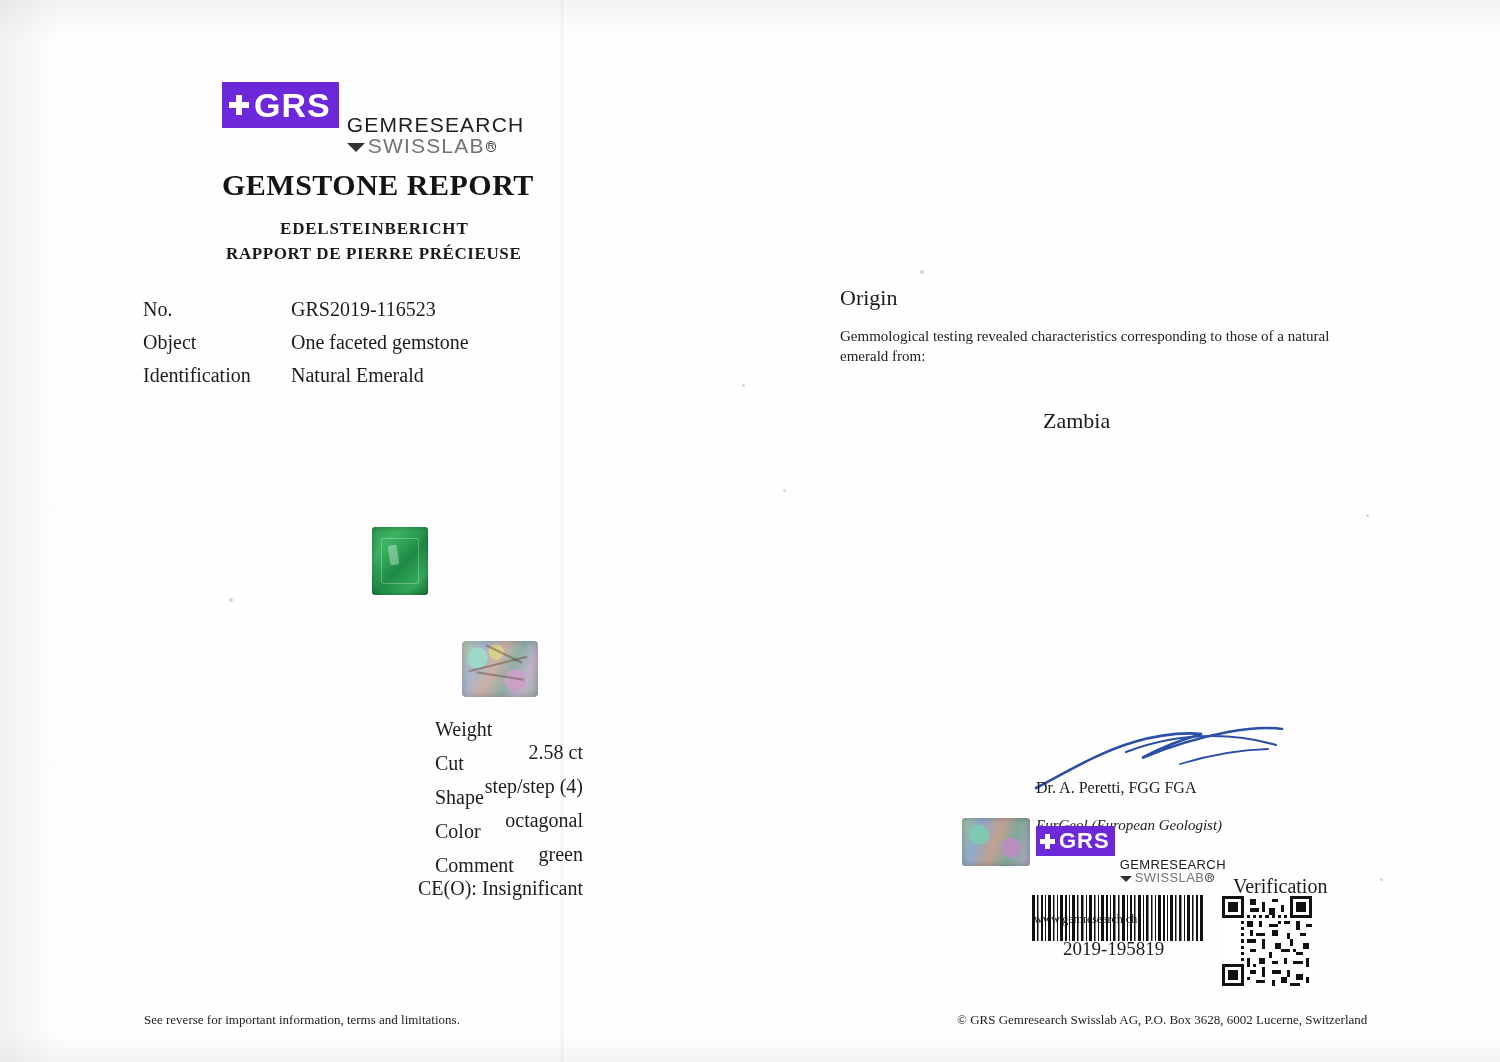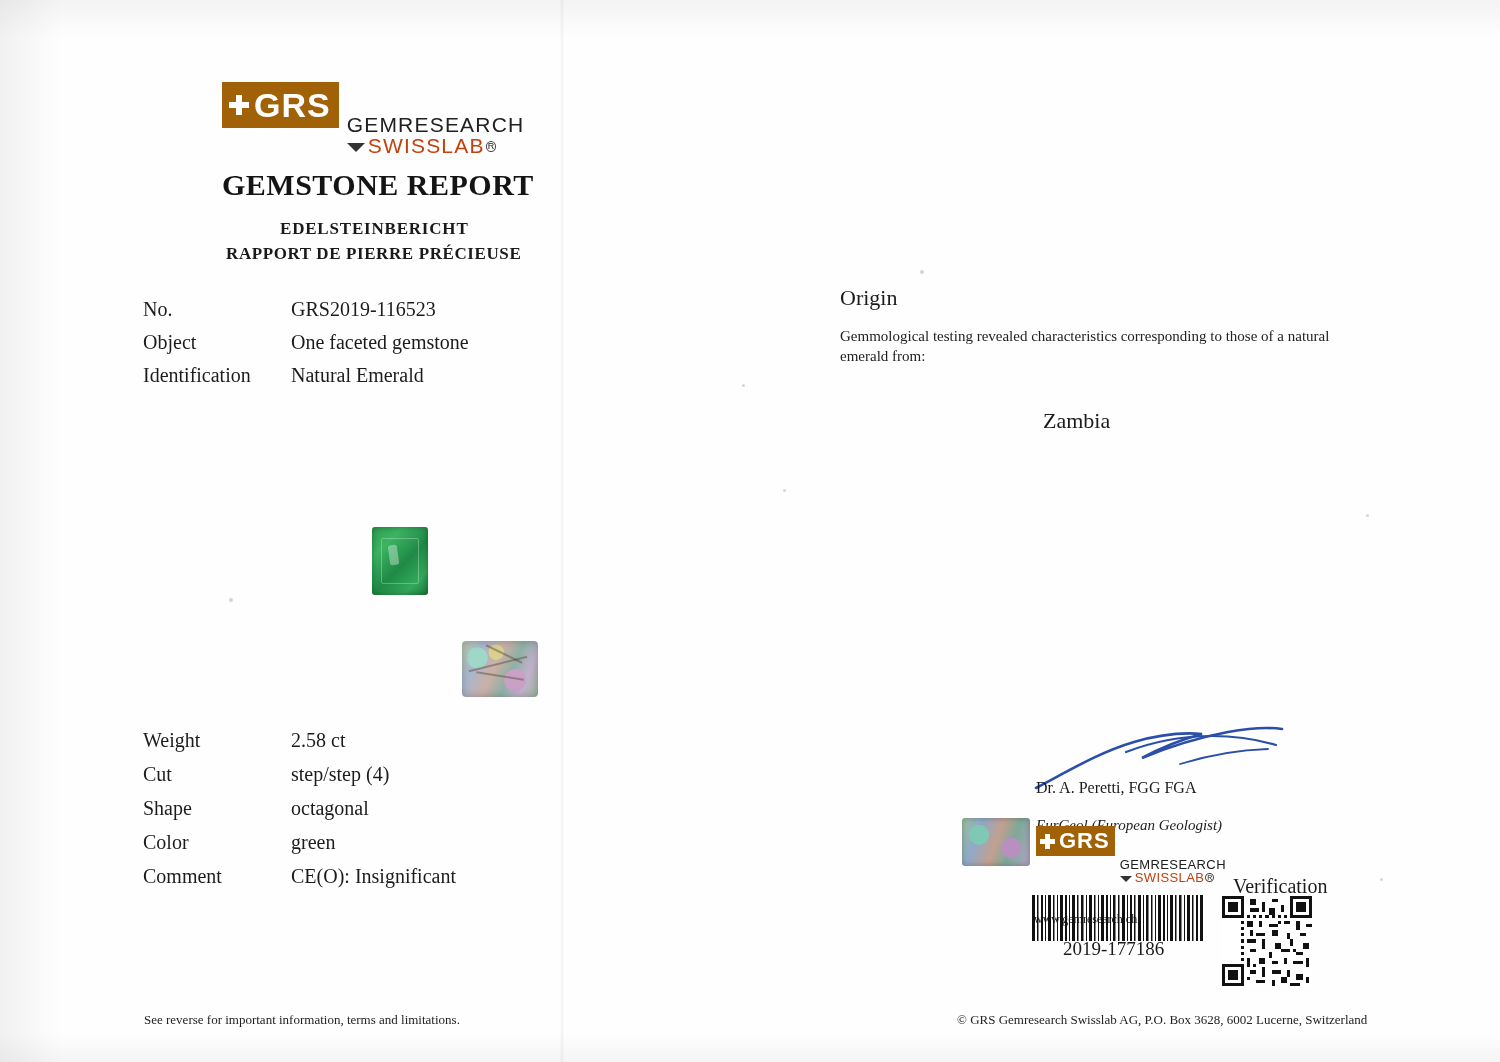--- a/index.html
+++ b/index.html
@@ -50,21 +50,21 @@
 
   
   .logo-block {
     position: absolute;
     left: 222px;
     top: 82px;
     display: flex;
     align-items: flex-start;
   }
   .logo-red {
-    background: #a16207;
+    background: #6d28d9;
     height: 46px;
     display: flex;
     align-items: center;
     padding: 0 8px 0 6px;
   }
   .logo-cross {
     width: 22px;
     height: 22px;
     position: relative;
     margin-right: 4px;
@@ -109,21 +109,21 @@
     width: 0; height: 0;
     border-left: 9px solid transparent;
     border-right: 9px solid transparent;
     border-top: 9px solid #333;
     margin-right: 3px;
     margin-top: 2px;
   }
   .logo-words .w2 {
     font-size: 21px;
     letter-spacing: 1.2px;
-    color: #c2410c;
+    color: #737373;
   }
   .reg {
     font-size: 9px;
     vertical-align: super;
     border: 1px solid #444;
     border-radius: 50%;
     padding: 0px 1px;
     margin-left: 1px;
     line-height: 1;
   }
@@ -177,21 +177,21 @@
   }
   .flabel {
     width: 148px;
     font-size: 20px;
     color: #1c1c1c;
   }
   .fvalue {
     font-size: 20px;
     color: #1c1c1c;
   }
-  .fields-bottom .frow { height: 34px; }
+  .fields-bottom .frow { height: 34px; flex-direction: column; }
 
   
   .origin-title {
     position: absolute;
     left: 840px;
     top: 285px;
     font-size: 22px;
     color: #1b1b1b;
   }
   .origin-note {
@@ -528,21 +528,21 @@
       <rect x="140" y="0" width="3" height="46"></rect>
         <rect x="145" y="0" width="1.5" height="46"></rect>
       <rect x="149" y="0" width="2.5" height="46"></rect>
         <rect x="154" y="0" width="1" height="46"></rect>
       <rect x="157" y="0" width="3" height="46"></rect>
         <rect x="162" y="0" width="1.5" height="46"></rect>
       <rect x="166" y="0" width="2" height="46"></rect>
         <rect x="170" y="0" width="3" height="46"></rect>
     </g>
   </svg>
-  <div class="barcode-number">2019-177186</div>
+  <div class="barcode-number">2019-195819</div>
 
   <svg class="qr" viewBox="0 0 29 29" shape-rendering="crispEdges">
     <rect width="29" height="29" fill="#ffffff"></rect>
     <g fill="#111">
 
       <rect x="0" y="0" width="7" height="1"></rect>
         <rect x="0" y="6" width="7" height="1"></rect>
       <rect x="0" y="0" width="1" height="7"></rect>
         <rect x="6" y="0" width="1" height="7"></rect>
       <rect x="2" y="2" width="3" height="3"></rect>

